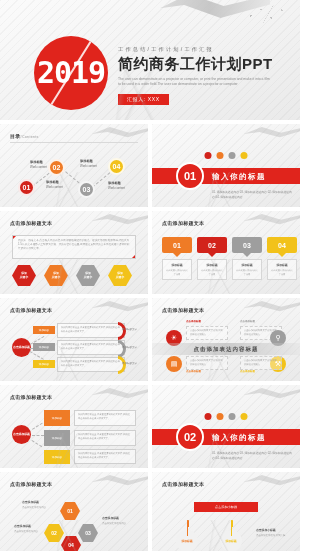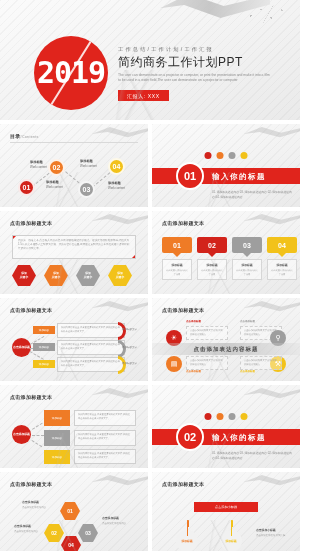--- a/index.html
+++ b/index.html
@@ -59,21 +59,21 @@
   .year-badge .slash{
     position:absolute; width:2px; height:110px; background:rgba(255,255,255,.85);
     transform:rotate(32deg);
   }
   .hero-text{ position:absolute; left:118px; top:46px; width:172px; }
   .eyebrow{
     font-size:5.2px; color:#6e6e6e; letter-spacing:2.2px; white-space:nowrap;
     margin-bottom:3px;
   }
   .hero-title{
-    font-size:12px; font-weight:400; color:#2b2b2b; letter-spacing:.5px;
+    font-size:15px; font-weight:700; color:#2b2b2b; letter-spacing:.5px;
     white-space:nowrap; line-height:1.1;
   }
   .hero-sub{
     margin-top:4px; font-size:3.4px; color:#8d8d8d; line-height:1.55; width:152px;
   }
   .presenter{
     margin-top:5px; display:inline-block; background:#e0241c; color:#fff;
     font-size:5px; padding:2.5px 9px; letter-spacing:.6px;
   }
 

